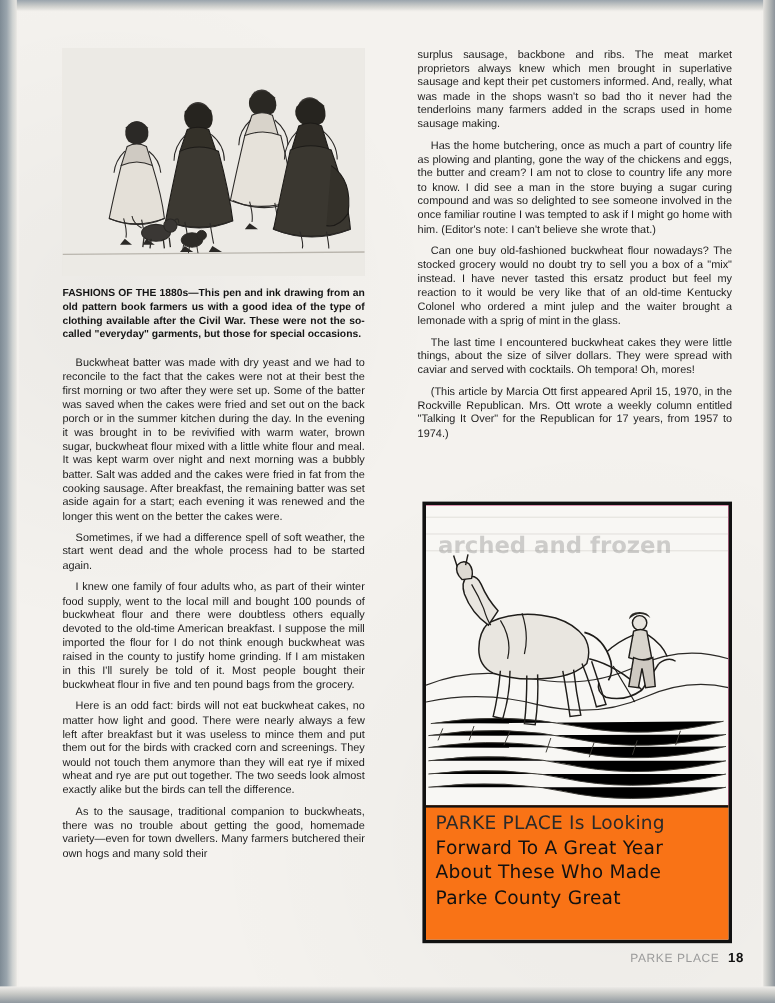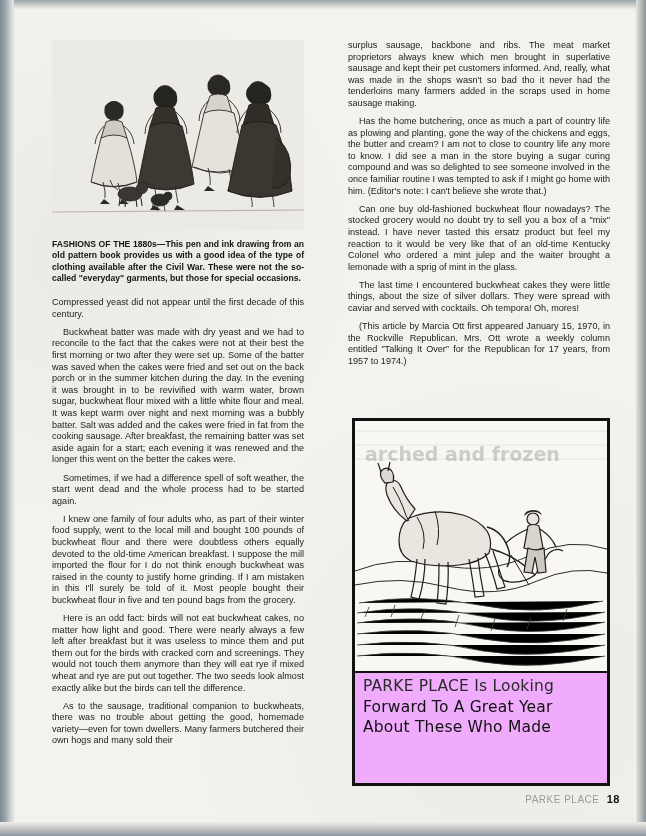--- a/index.html
+++ b/index.html
@@ -121,21 +121,21 @@
     width: 252px; height: 250px;
     overflow: hidden;
     background: #be185d;
   }
   .ad-block {
     position: absolute;
     left: 3px;
     top: 253px;
     width: 252px;
     height: 112px;
-    background: #f0abfc;
+    background: #f97316;
     border-top: 2px solid #111;
     box-sizing: border-box;
     padding: 3px 6px 0 8px;
   }
   .ad-line {
     font-family: "DejaVu Sans", sans-serif;
     font-size: 15.5px;
     line-height: 20.5px;
     color: #111;
     white-space: nowrap;
@@ -244,36 +244,35 @@
         </g>
 
         <g transform="translate(98,150)" stroke="#2b2926" stroke-width="0.8" fill="#2d2b27">
           <ellipse cx="10" cy="10" rx="9" ry="6"></ellipse>
           <circle cx="18" cy="6" r="4"></circle>
           <path d="M3 14 l-1 6 M8 15 l-1 6 M14 15 l1 6" fill="none"></path>
         </g>
       </svg>
     </div>
 
-    <p class="caption">FASHIONS OF THE 1880s—This pen and ink drawing from an old pattern book provides us with a good idea of the type of clothing available after the Civil War. These were not the so-called "everyday" garments, but those for special occasions.</p>
-
-    <p class="para noindent">Compressed yeast did not appear until the first decade of this century.</p>
+    <p class="caption">FASHIONS OF THE 1880s—This pen and ink drawing from an old pattern book farmers us with a good idea of the type of clothing available after the Civil War. These were not the so-called "everyday" garments, but those for special occasions.</p>
+
     <p class="para">Buckwheat batter was made with dry yeast and we had to reconcile to the fact that the cakes were not at their best the first morning or two after they were set up. Some of the batter was saved when the cakes were fried and set out on the back porch or in the summer kitchen during the day. In the evening it was brought in to be revivified with warm water, brown sugar, buckwheat flour mixed with a little white flour and meal. It was kept warm over night and next morning was a bubbly batter. Salt was added and the cakes were fried in fat from the cooking sausage. After breakfast, the remaining batter was set aside again for a start; each evening it was renewed and the longer this went on the better the cakes were.</p>
     <p class="para">Sometimes, if we had a difference spell of soft weather, the start went dead and the whole process had to be started again.</p>
     <p class="para">I knew one family of four adults who, as part of their winter food supply, went to the local mill and bought 100 pounds of buckwheat flour and there were doubtless others equally devoted to the old-time American breakfast. I suppose the mill imported the flour for I do not think enough buckwheat was raised in the county to justify home grinding. If I am mistaken in this I'll surely be told of it. Most people bought their buckwheat flour in five and ten pound bags from the grocery.</p>
     <p class="para">Here is an odd fact: birds will not eat buckwheat cakes, no matter how light and good. There were nearly always a few left after breakfast but it was useless to mince them and put them out for the birds with cracked corn and screenings. They would not touch them anymore than they will eat rye if mixed wheat and rye are put out together. The two seeds look almost exactly alike but the birds can tell the difference.</p>
     <p class="para">As to the sausage, traditional companion to buckwheats, there was no trouble about getting the good, homemade variety—even for town dwellers. Many farmers butchered their own hogs and many sold their</p>
   </div>
 
   <div class="col-right">
     <p class="para noindent">surplus sausage, backbone and ribs. The meat market proprietors always knew which men brought in superlative sausage and kept their pet customers informed. And, really, what was made in the shops wasn't so bad tho it never had the tenderloins many farmers added in the scraps used in home sausage making.</p>
     <p class="para">Has the home butchering, once as much a part of country life as plowing and planting, gone the way of the chickens and eggs, the butter and cream? I am not to close to country life any more to know. I did see a man in the store buying a sugar curing compound and was so delighted to see someone involved in the once familiar routine I was tempted to ask if I might go home with him. (Editor's note: I can't believe she wrote that.)</p>
     <p class="para">Can one buy old-fashioned buckwheat flour nowadays? The stocked grocery would no doubt try to sell you a box of a "mix" instead. I have never tasted this ersatz product but feel my reaction to it would be very like that of an old-time Kentucky Colonel who ordered a mint julep and the waiter brought a lemonade with a sprig of mint in the glass.</p>
     <p class="para">The last time I encountered buckwheat cakes they were little things, about the size of silver dollars. They were spread with caviar and served with cocktails. Oh tempora! Oh, mores!</p>
-    <p class="para">(This article by Marcia Ott first appeared January 15, 1970, in the Rockville Republican. Mrs. Ott wrote a weekly column entitled "Talking It Over" for the Republican for 17 years, from 1957 to 1974.)</p>
+    <p class="para">(This article by Marcia Ott first appeared April 15, 1970, in the Rockville Republican. Mrs. Ott wrote a weekly column entitled "Talking It Over" for the Republican for 17 years, from 1957 to 1974.)</p>
   </div>
 
   <div class="fig2-wrap">
     <div class="fig2-frame"></div>
 
     <div class="fig2-art">
       <svg width="252" height="250" viewBox="0 0 252 250" xmlns="http://www.w3.org/2000/svg">
         <rect x="0" y="0" width="252" height="250" fill="#f8f7f4"></rect>
 
         <g stroke="#dcdad5" stroke-width="0.7">
@@ -332,20 +331,21 @@
         </g>
 
         <text x="10" y="40" font-family="DejaVu Sans, sans-serif" font-size="19" font-weight="bold" fill="rgba(95,95,95,0.28)">arched  and  frozen</text>
       </svg>
     </div>
 
     <div class="ad-block">
       <div class="ad-line first">PARKE PLACE Is Looking</div>
       <div class="ad-line">Forward To A Great Year</div>
       <div class="ad-line">About These Who Made</div>
+      <div class="ad-line">Parke County Great</div>
     </div>
   </div>
 
   <div class="footer">
     <span class="faded">PARKE PLACE</span>
     <span class="pg">18</span>
   </div>
 </div>
 
 </body></html>

